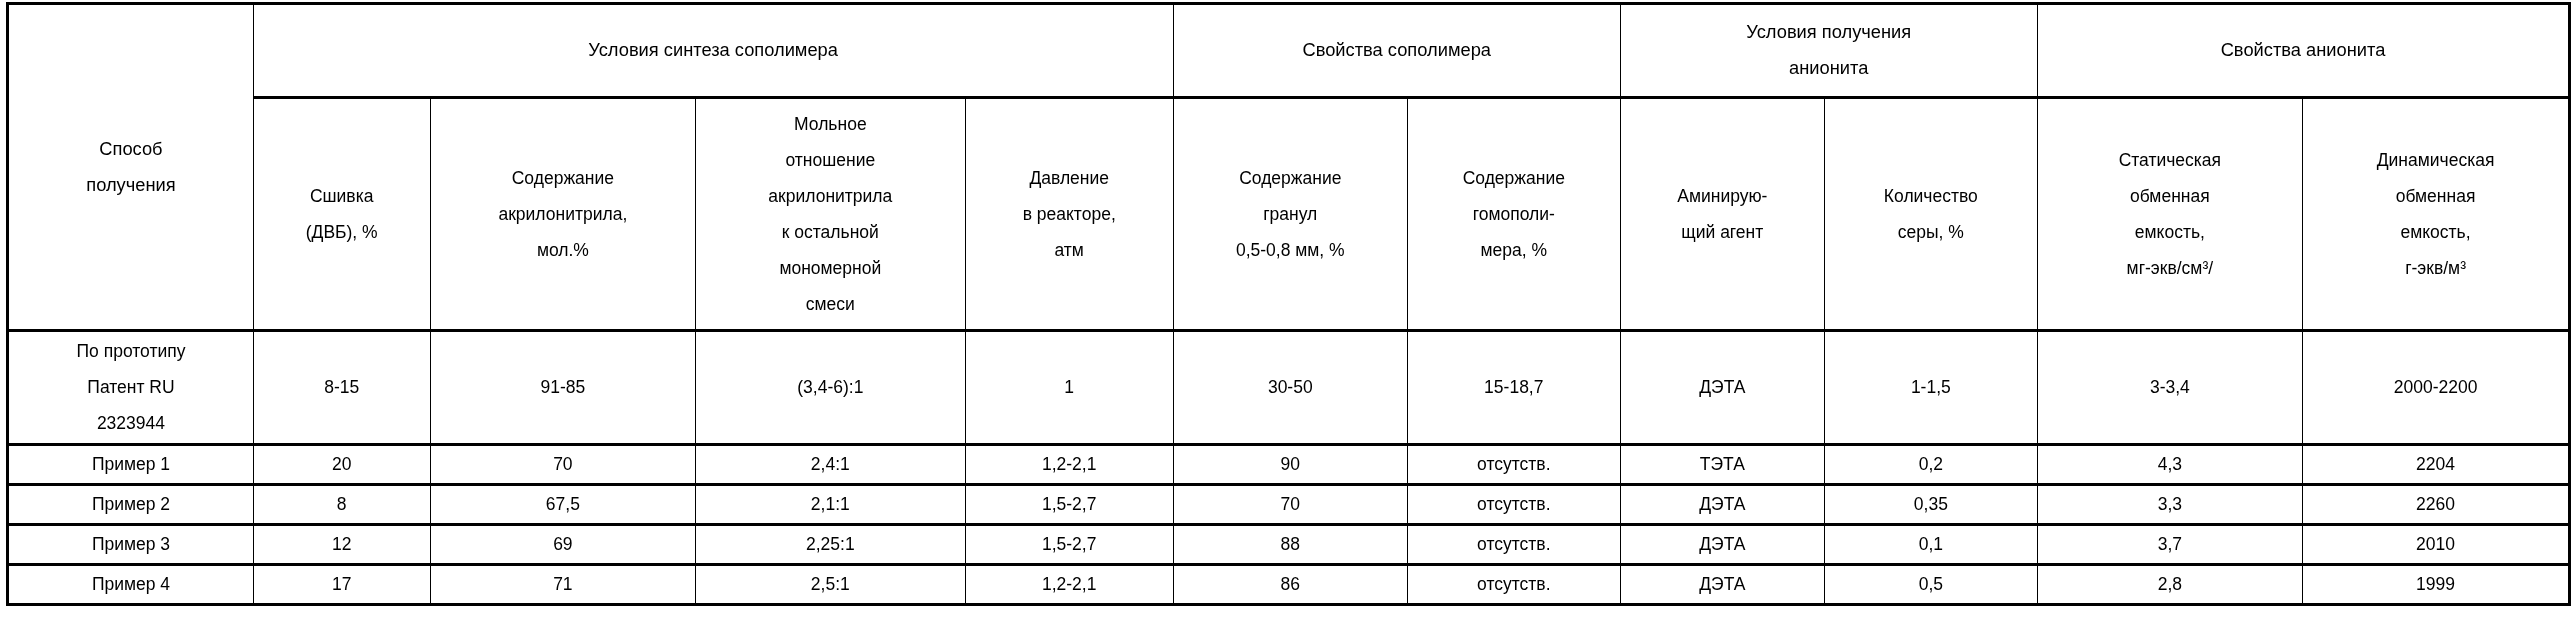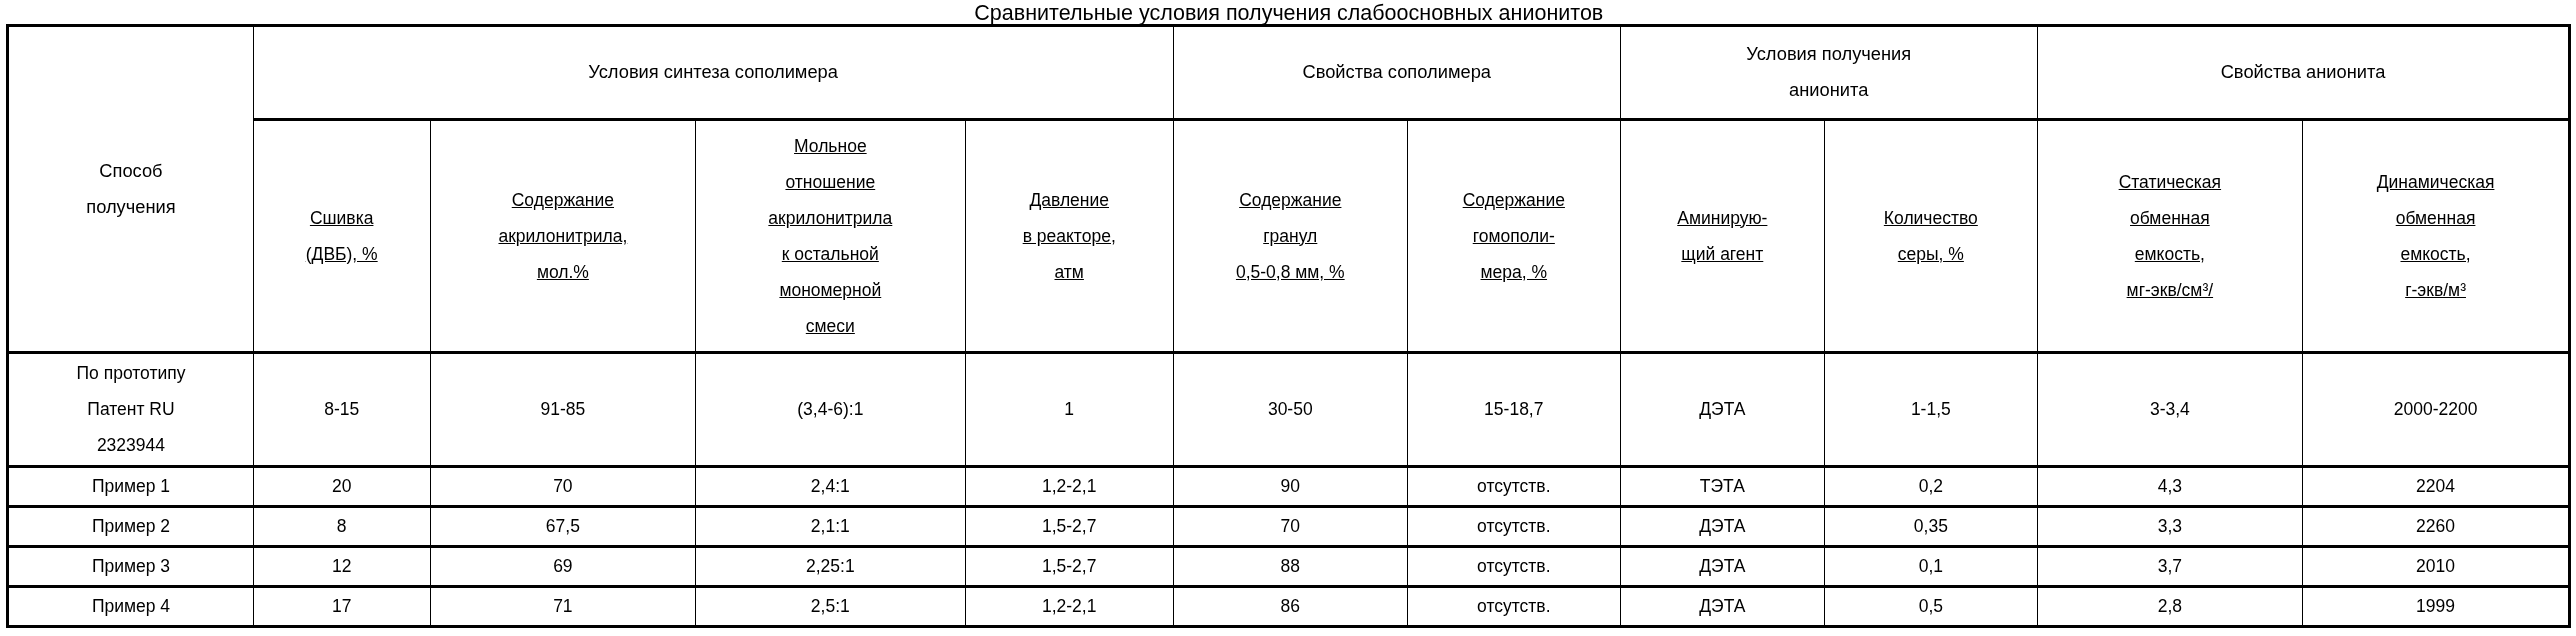--- a/index.html
+++ b/index.html
@@ -40,31 +40,30 @@
     padding: 0 3.2px;
     font-weight: normal;
     text-align: center;
     vertical-align: middle;
     font-size: 17.5px;
     line-height: 36px;
     white-space: pre-line;
     overflow: hidden;
   }
   tr.group-row th { height: 91px; font-size: 18.3px; }
-  tr.sub-row th   { height: 230px; text-decoration: underline; }
+  tr.sub-row th   { height: 230px; }
   tbody tr        { height: 40px; }
   tbody tr.proto-row { height: 114px; }
   tbody td { white-space: nowrap; }
   tbody td.rowlabel { white-space: pre-line; }
 </style>
 </head>
 <body>
 
 <div class="page">
-  <div class="title">Сравнительные условия получения слабоосновных анионитов</div>
   <table class="tbl">
     <colgroup>
       <col style="width:9.57%">
       <col style="width:6.92%">
       <col style="width:10.35%">
       <col style="width:10.53%">
       <col style="width:8.12%">
       <col style="width:9.14%">
       <col style="width:8.31%">
       <col style="width:7.97%">

